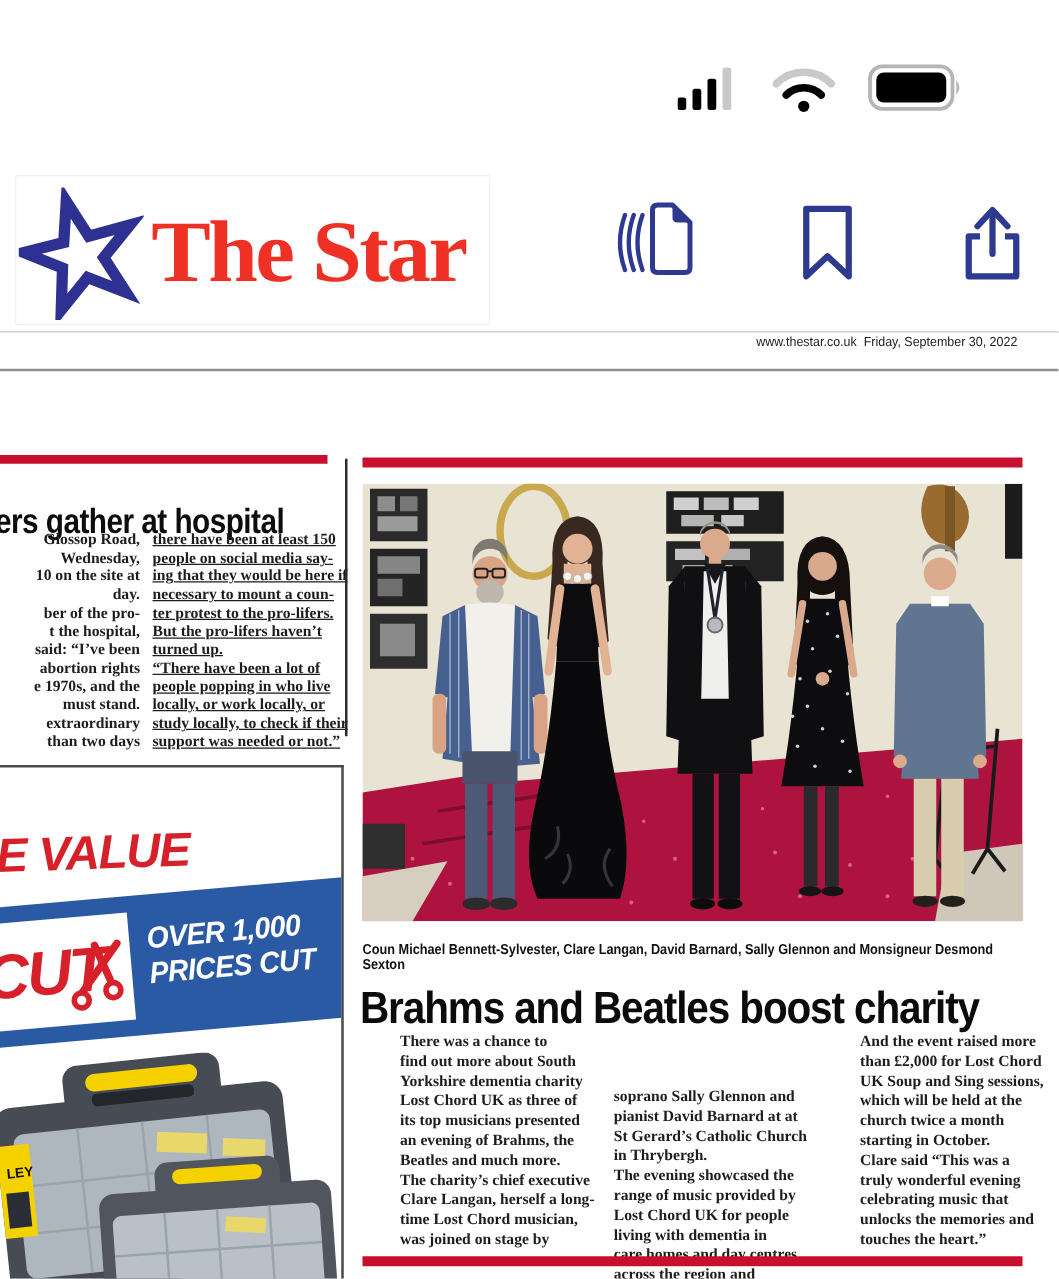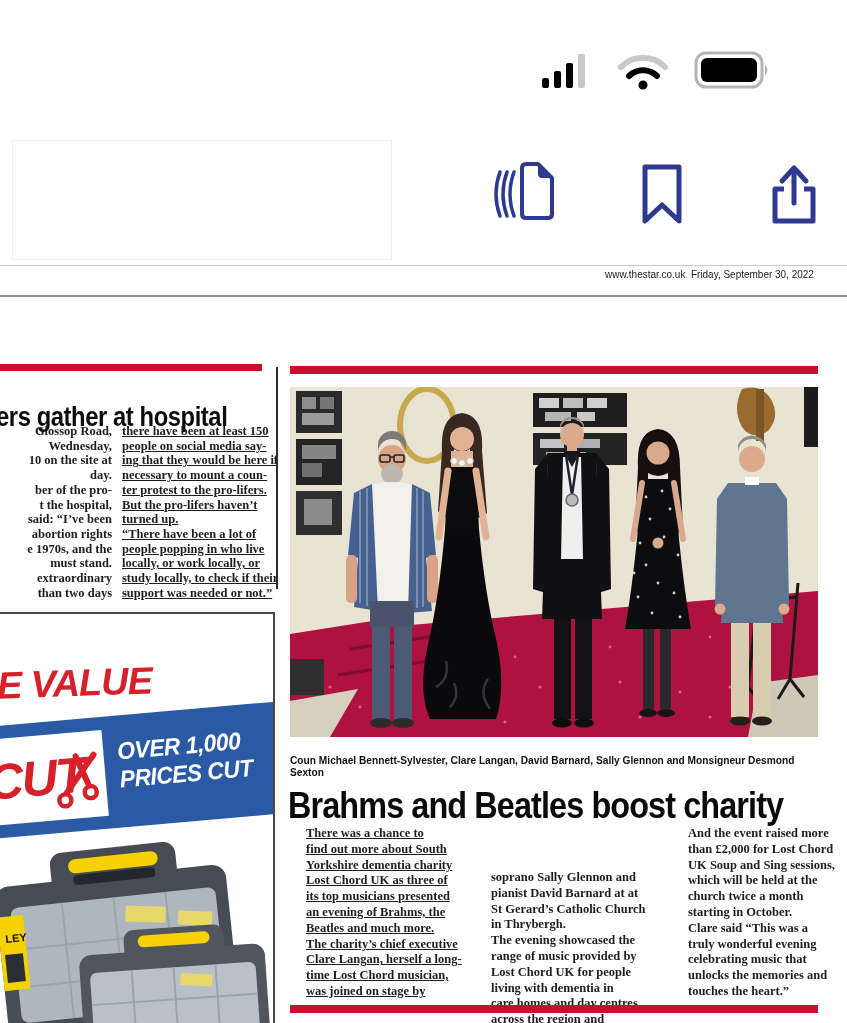--- a/index.html
+++ b/index.html
@@ -45,21 +45,21 @@
   .ad-photo{position:absolute;left:0;top:228px;}
   
   .ma-redbar-top{left:290px;top:366px;width:528px;height:8px;}
   .ma-redbar-bottom{left:290px;top:1005px;width:528px;height:8px;}
   .ma-photo{position:absolute;left:290px;top:387px;}
   .ma-caption{position:absolute;left:290px;top:742px;width:600px;font-size:11.5px;font-weight:700;color:#111;
               transform:scaleX(.885);transform-origin:left top;}
   .ma-headline{position:absolute;left:288px;top:762px;width:590px;font-size:36px;font-weight:700;color:#0b0b0b;
                letter-spacing:-1px;transform:scaleX(.9);transform-origin:left top;line-height:1.1;}
   .ma-col{position:absolute;top:826px;width:168px;font-size:12.5px;line-height:15.8px;}
-  .ma-col1{left:282px;text-decoration:underline;} .ma-col2{left:467px;margin-top:44px;} .ma-col3{left:664px;}
+  .ma-col1{left:296px;} .ma-col2{left:467px;margin-top:44px;} .ma-col3{left:664px;}
 </style>
 </head>
 <body>
 
 <div class="page">
 
   <div class="statusbar">
     <svg width="50" height="38">
       <rect x="0" y="26" width="7" height="10" rx="2" fill="#000"></rect>
       <rect x="12" y="19" width="7" height="17" rx="2" fill="#000"></rect>
@@ -73,20 +73,26 @@
     </svg>
     <svg width="78" height="40">
       <rect x="2" y="3" width="66" height="34" rx="10" stroke="#b5b5b5" stroke-width="3" fill="none"></rect>
       <rect x="7" y="8" width="56" height="24" rx="6" fill="#000"></rect>
       <path d="M71 14 q5 6 0 12 z" fill="#b5b5b5"></path>
     </svg>
   </div>
 
   <div class="mast-card"></div>
   <header class="masthead">
+    <div class="brand">
+      <svg width="100" height="106" viewBox="0 0 100 106">
+        <polygon points="38,11 56,39 89,30 68,56 86,84 55,72 34,98 35,64.5 4,52 36,44" fill="#fff" stroke="#2e3192" stroke-width="9" stroke-linejoin="miter"></polygon>
+      </svg>
+      <span class="brand-title">The Star</span>
+    </div>
     <div class="actions">
       <button class="icon-btn">
         <svg width="66" height="72" viewBox="0 0 66 72">
           <path d="M10 14 q-8 22 0 44" stroke="#2e3a8f" stroke-width="3.5" fill="none" stroke-linecap="round"></path>
           <path d="M17 14 q-8 22 0 44" stroke="#2e3a8f" stroke-width="3.5" fill="none" stroke-linecap="round"></path>
           <path d="M24 14 q-8 22 0 44" stroke="#2e3a8f" stroke-width="3.5" fill="none" stroke-linecap="round"></path>
           <path d="M32 10 q0-4 4-4 h12 l14 14 v36 q0 4 -4 4 h-22 q-4 0 -4-4 z" stroke="#2e3a8f" stroke-width="4" fill="none" stroke-linejoin="round"></path>
           <path d="M48 6 v10 q0 4 4 4 h10 z" fill="#2e3a8f"></path>
         </svg>
       </button>

